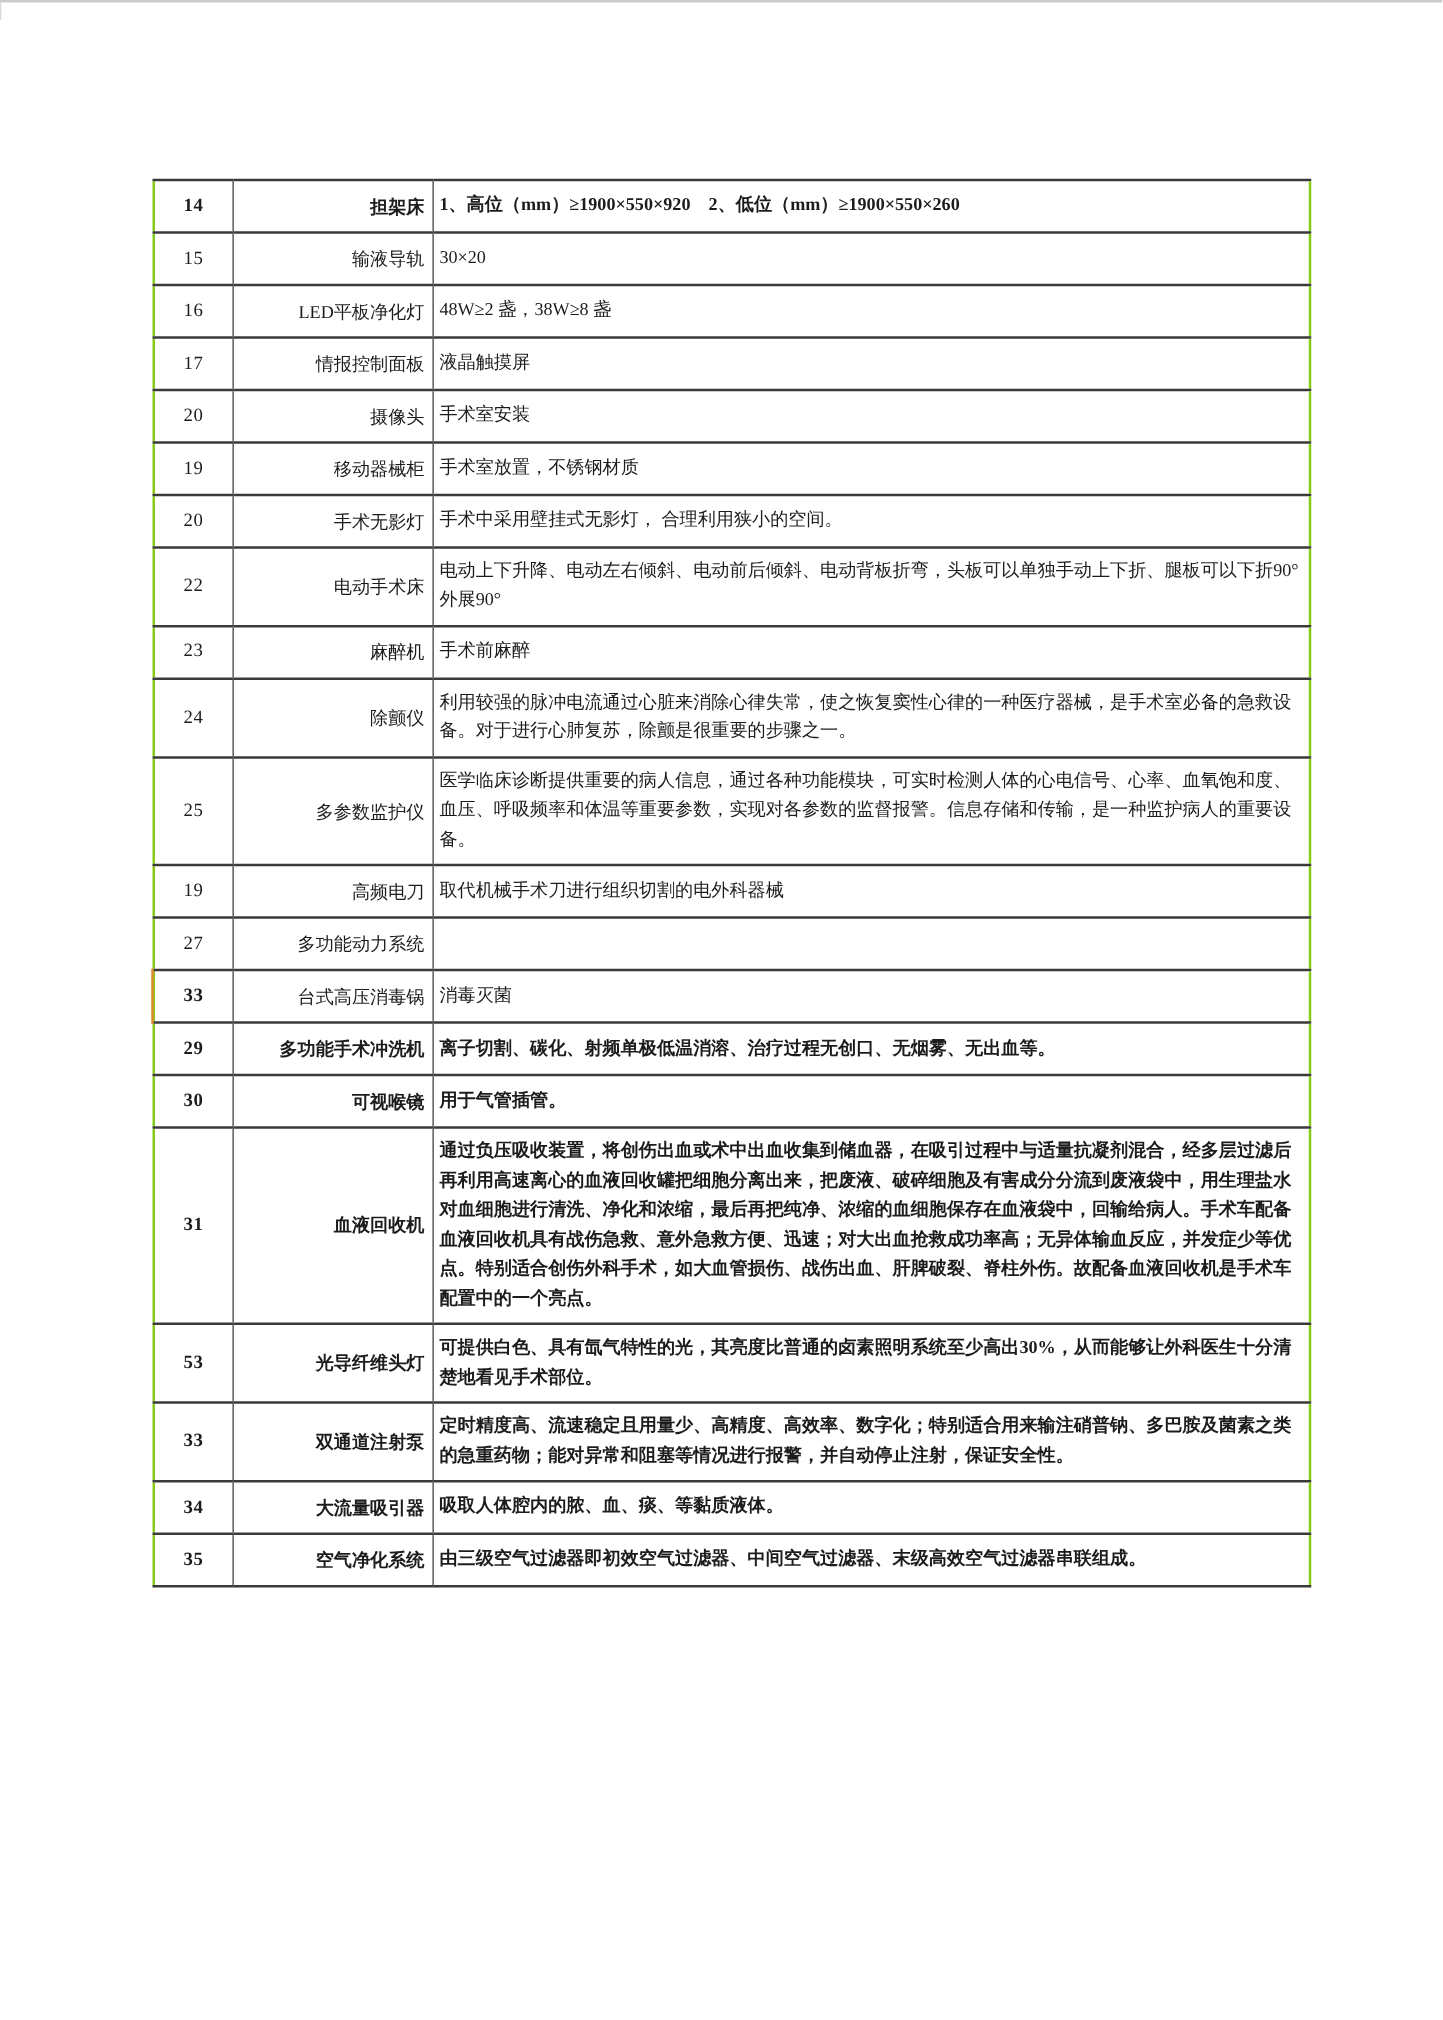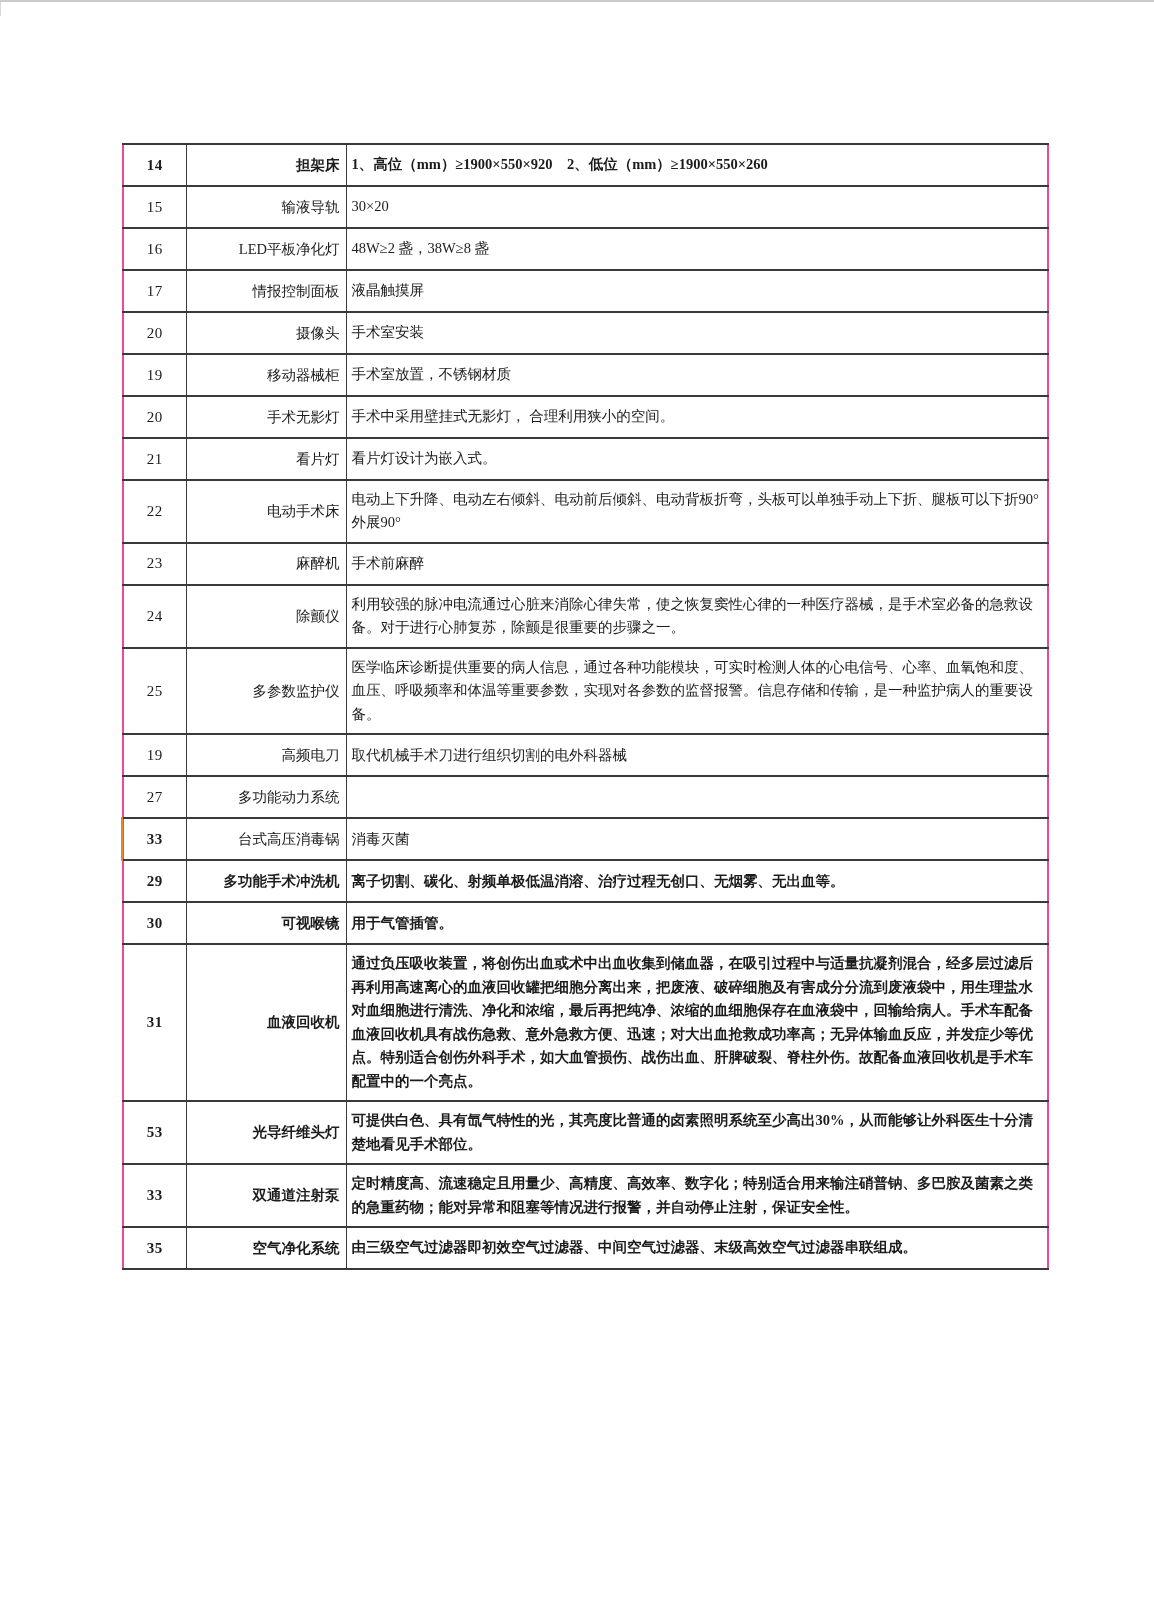--- a/index.html
+++ b/index.html
@@ -18,21 +18,21 @@
     position: absolute;
     left: 0; top: 0;
     width: 1px; height: 14px;
     background: #d8d8d8;
   }
   table.spec-table {
     border-collapse: collapse;
     table-layout: fixed;
     width: 925px;
     margin: 141px 0 0 122px;
-    border: 2px solid #ec4899;
+    border: 2px solid #84cc16;
     padding-left: 13px;
   }
   col.c-num  { width: 63px;  }
   col.c-name { width: 160px; }
   col.c-desc { width: 702px; }
   td {
     border: 1px solid #3a3a3a;
     border-top-width: 2px;
     border-bottom-width: 2px;
     font-size: 14.5px;
@@ -113,25 +113,20 @@
     <td class="name">移动器械柜</td>
     <td class="desc">手术室放置，不锈钢材质</td>
   </tr>
 
   <tr>
     <td class="num">20</td>
     <td class="name">手术无影灯</td>
     <td class="desc">手术中采用壁挂式无影灯， 合理利用狭小的空间。</td>
   </tr>
 
-  <tr>
-    <td class="num">21</td>
-    <td class="name">看片灯</td>
-    <td class="desc">看片灯设计为嵌入式。</td>
-  </tr>
 
   <tr>
     <td class="num">22</td>
     <td class="name">电动手术床</td>
     <td class="desc">电动上下升降、电动左右倾斜、电动前后倾斜、电动背板折弯，头板可以单独手动上下折、腿板可以下折90°外展90°</td>
   </tr>
 
   <tr>
     <td class="num">23</td>
     <td class="name">麻醉机</td>
@@ -191,20 +186,25 @@
     <td class="name">光导纤维头灯</td>
     <td class="desc">可提供白色、具有氙气特性的光，其亮度比普通的卤素照明系统至少高出30%，从而能够让外科医生十分清楚地看见手术部位。</td>
   </tr>
 
   <tr class="bold-row">
     <td class="num bold">33</td>
     <td class="name">双通道注射泵</td>
     <td class="desc">定时精度高、流速稳定且用量少、高精度、高效率、数字化；特别适合用来输注硝普钠、多巴胺及菌素之类的急重药物；能对异常和阻塞等情况进行报警，并自动停止注射，保证安全性。</td>
   </tr>
 
+  <tr class="bold-row">
+    <td class="num bold">34</td>
+    <td class="name">大流量吸引器</td>
+    <td class="desc">吸取人体腔内的脓、血、痰、等黏质液体。</td>
+  </tr>
 
   <tr class="bold-row">
     <td class="num bold">35</td>
     <td class="name">空气净化系统</td>
     <td class="desc">由三级空气过滤器即初效空气过滤器、中间空气过滤器、末级高效空气过滤器串联组成。</td>
   </tr>
 </tbody>
   </table>
 </div>
 

